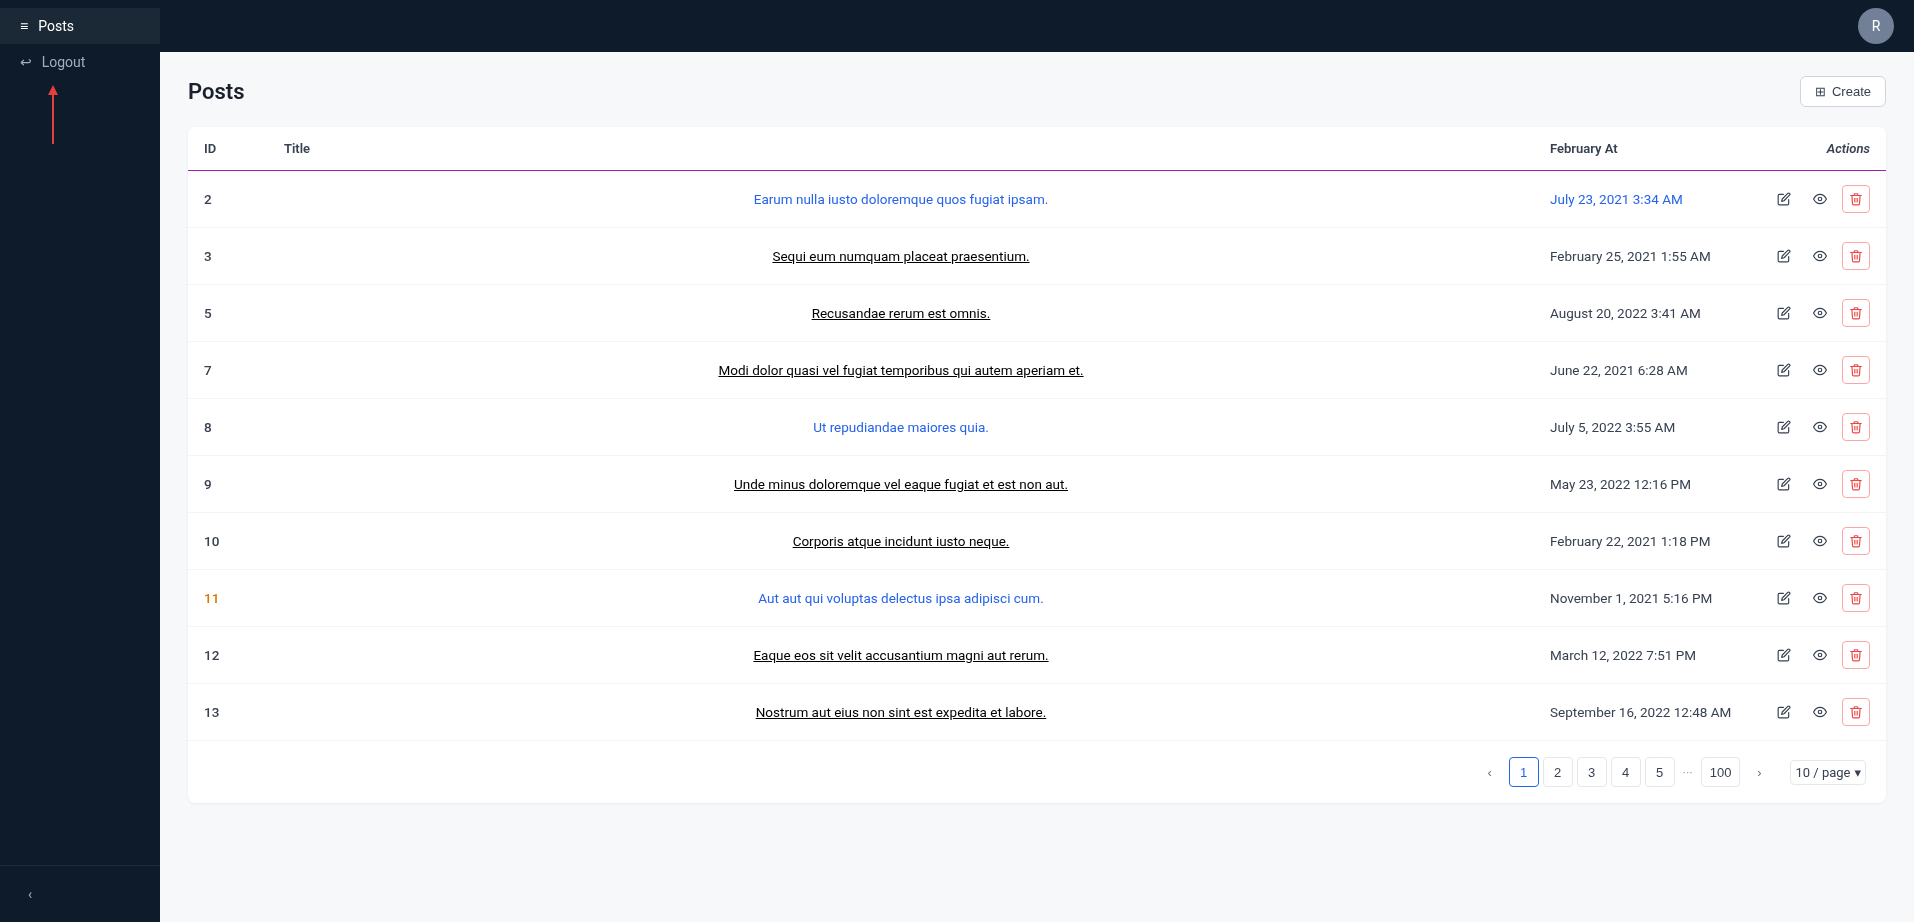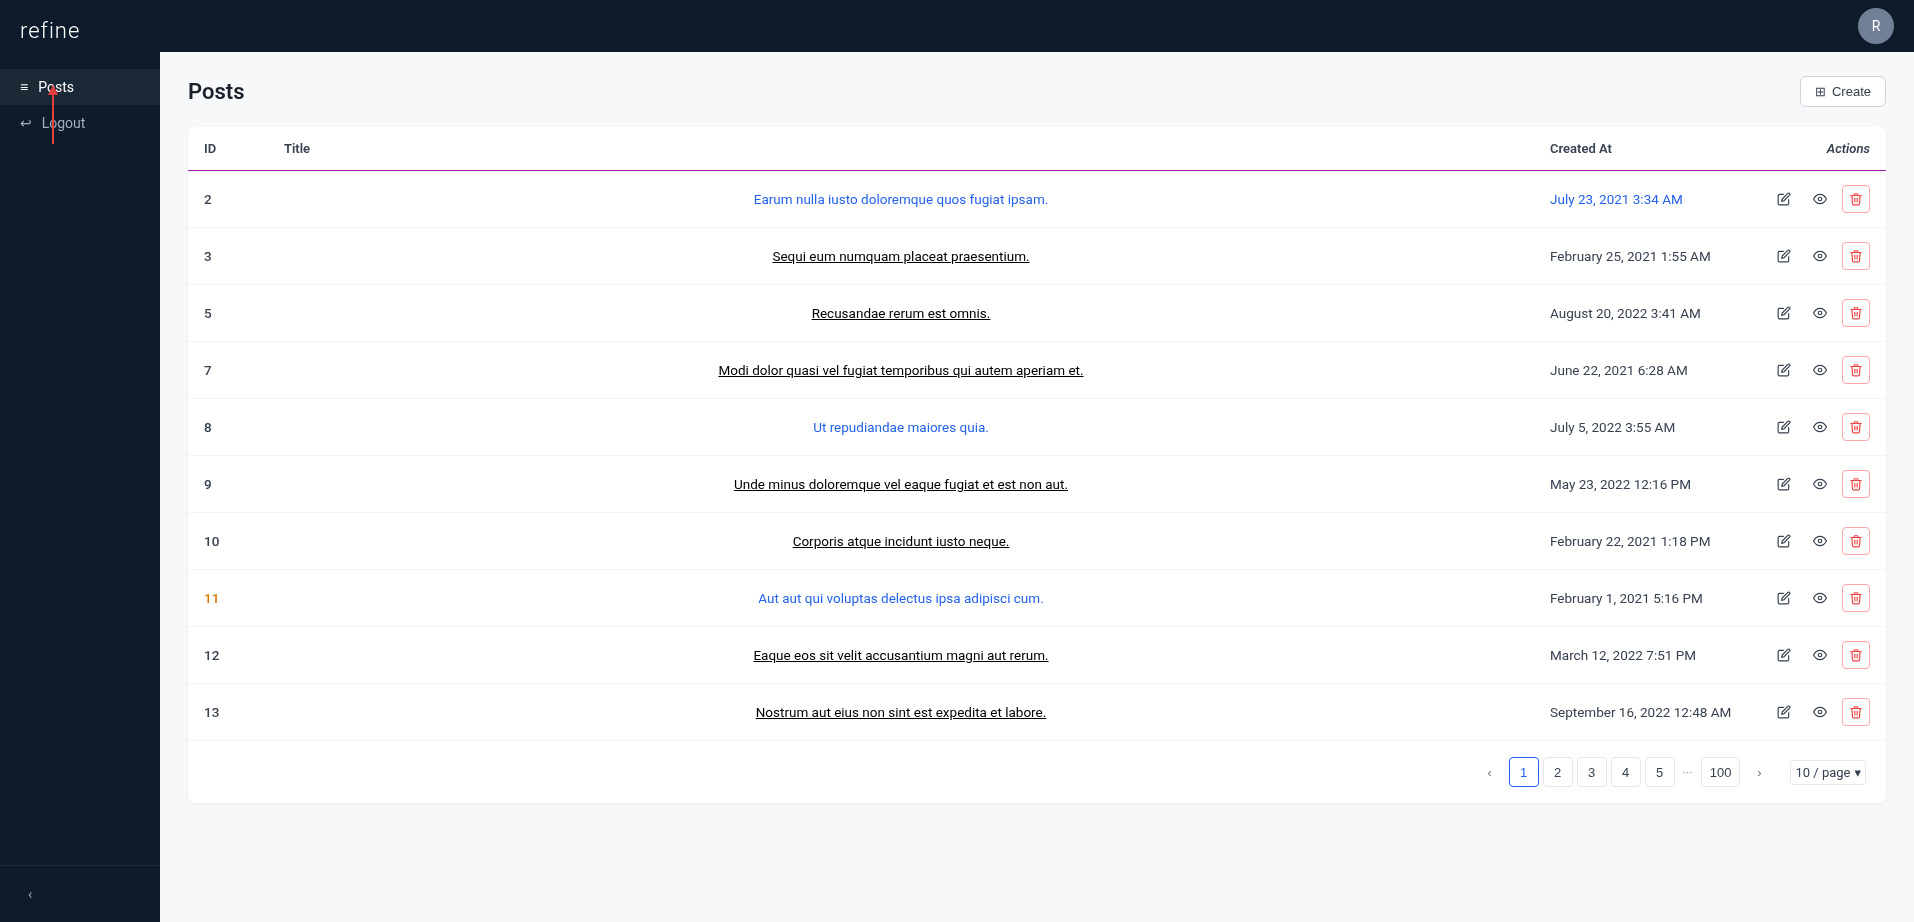--- a/index.html
+++ b/index.html
@@ -265,23 +265,20 @@
       border-radius: 4px;
       padding: 4px 4px;
       cursor: pointer;
       background: #fff;
     }
   </style>
 </head>
 <body>
 
 <div class="sidebar">
-  <div class="sidebar-logo">
-    <span class="logo-text">refine</span>
-  </div>
   <nav class="sidebar-nav">
     <div class="nav-item active">
       <span class="nav-icon">≡</span>
       <span>Posts</span>
     </div>
     <div class="nav-item">
       <span class="nav-icon">↩</span>
       <span>Logout</span>
     </div>
   </nav>
@@ -313,21 +310,21 @@
         <span>Create</span>
       </button>
     </div>
 
     <div class="table-container">
       <table>
         <thead>
           <tr>
             <th>ID</th>
             <th>Title</th>
-            <th>Created At</th>
+            <th>February At</th>
             <th class="col-actions">Actions</th>
           </tr>
         </thead>
         <tbody id="table-body">
         <tr>
     <td class="td-id">2</td>
     <td class="td-title">Earum nulla iusto doloremque quos fugiat ipsam.</td>
     <td class="td-created highlight">July 23, 2021 3:34 AM</td>
     <td class="td-actions">
       <div class="action-icons">
@@ -531,21 +528,21 @@
             <path d="M14 11v6"></path>
             <path d="M9 6V4a1 1 0 0 1 1-1h4a1 1 0 0 1 1 1v2"></path>
           </svg>
         </div>
       </div>
     </td>
   </tr>
             <tr>
     <td class="td-id highlight">11</td>
     <td class="td-title">Aut aut qui voluptas delectus ipsa adipisci cum.</td>
-    <td class="td-created">February 1, 2021 5:16 PM</td>
+    <td class="td-created">November 1, 2021 5:16 PM</td>
     <td class="td-actions">
       <div class="action-icons">
         <div class="action-btn edit" title="Edit">
           <svg width="14" height="14" viewBox="0 0 24 24" fill="none" stroke="currentColor" stroke-width="2" stroke-linecap="round" stroke-linejoin="round">
             <path d="M11 4H4a2 2 0 0 0-2 2v14a2 2 0 0 0 2 2h14a2 2 0 0 0 2-2v-7"></path>
             <path d="M18.5 2.5a2.121 2.121 0 0 1 3 3L12 15l-4 1 1-4 9.5-9.5z"></path>
           </svg>
         </div>
         <div class="action-btn view" title="View">
           <svg width="14" height="14" viewBox="0 0 24 24" fill="none" stroke="currentColor" stroke-width="2" stroke-linecap="round" stroke-linejoin="round">

